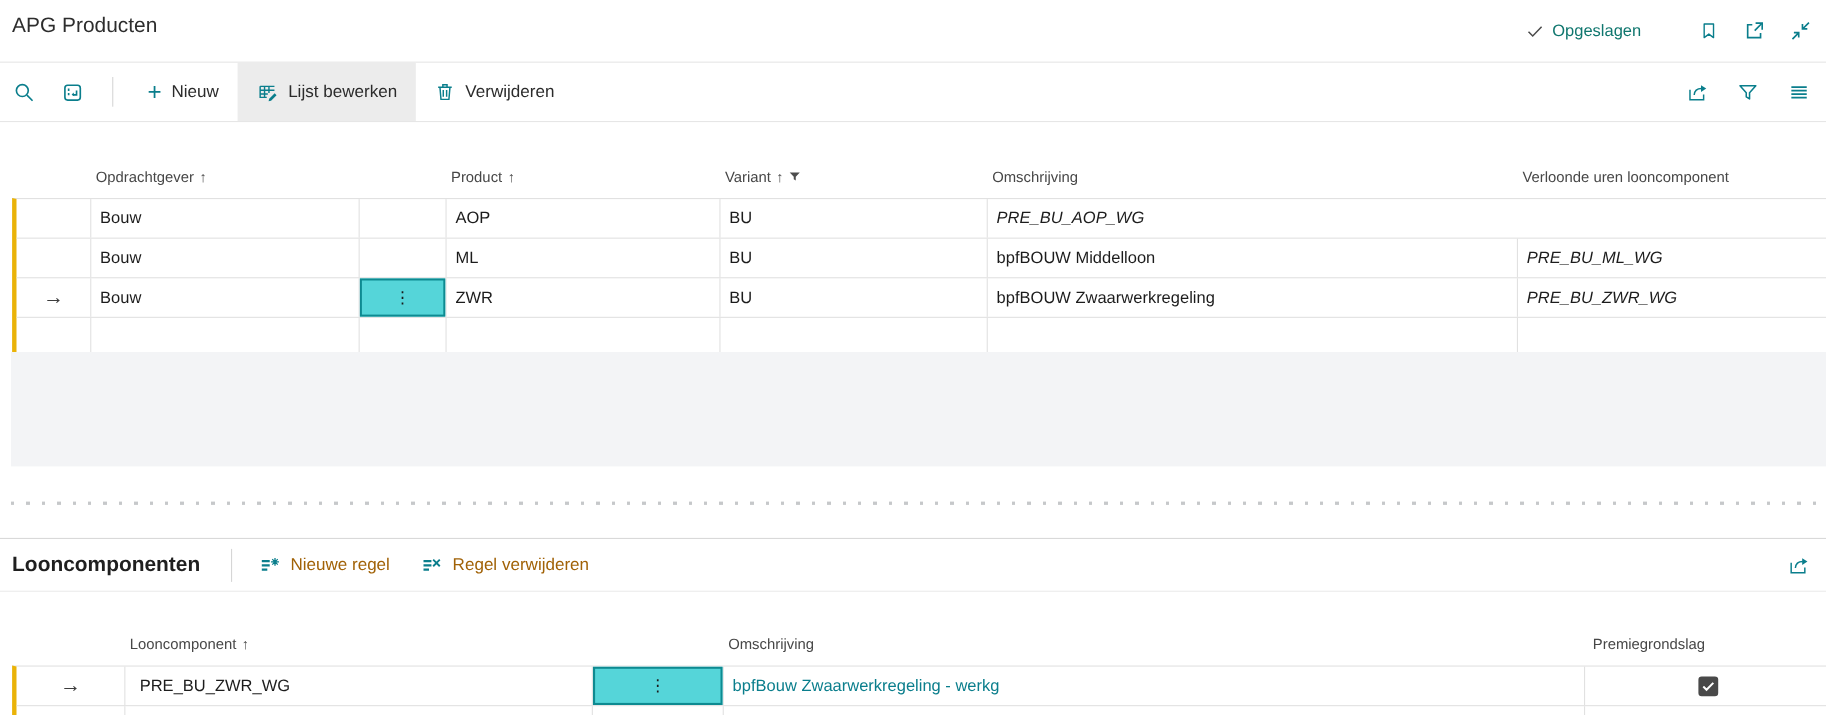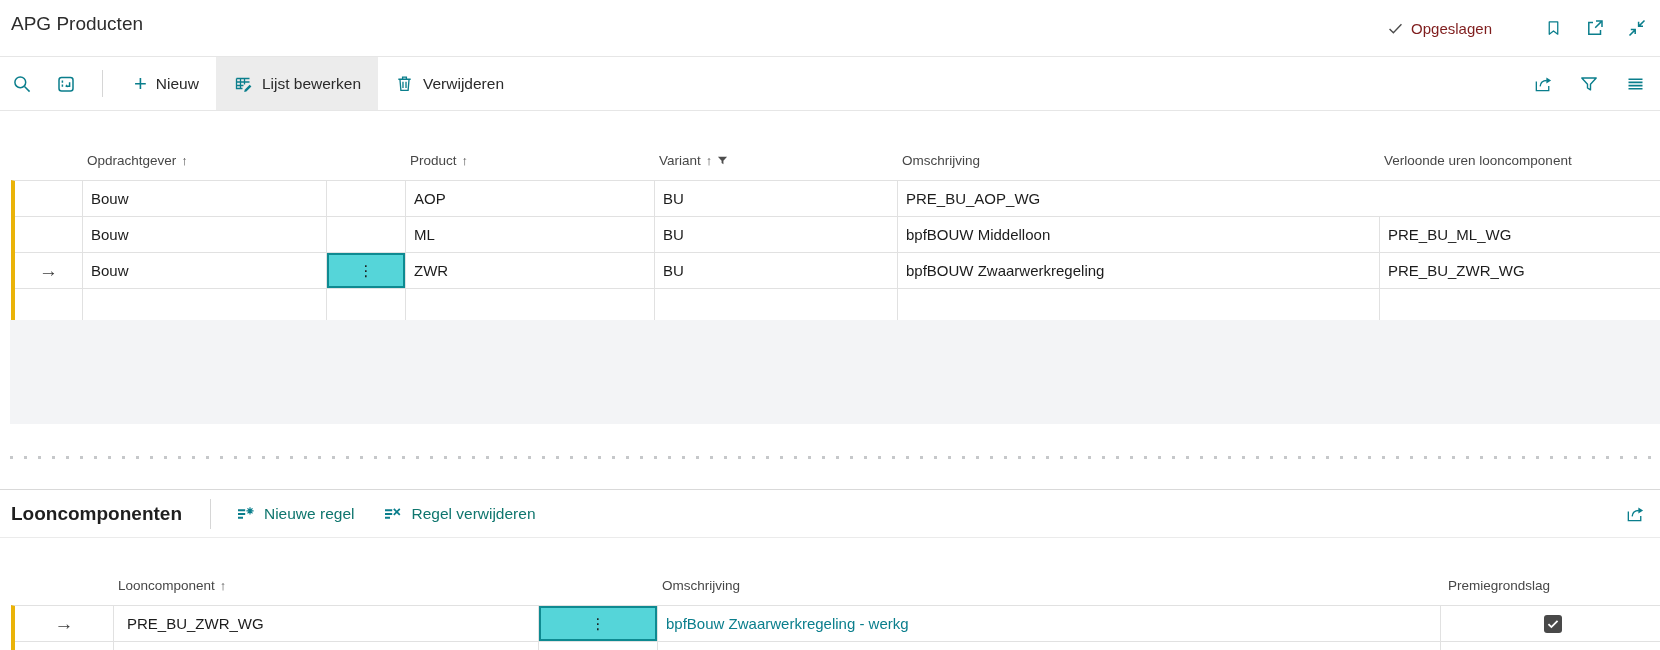--- a/index.html
+++ b/index.html
@@ -3,21 +3,21 @@
 <meta charset="utf-8">
 <style>
   html,body{margin:0;padding:0;background:#fff;overflow:hidden;}
   .app{position:relative;width:1392px;height:650px;background:#fff;
        font-family:"Liberation Sans","DejaVu Sans",sans-serif;color:#1c1c1c;}
 
   
   .titlebar{position:absolute;left:0;top:0;width:1660px;height:56px;border-bottom:1px solid #e6e6e6;}
   .page-title{position:absolute;left:11px;top:13px;font-size:19px;color:#2d2d2d;}
   .title-right{position:absolute;right:10px;top:0;height:56px;display:flex;align-items:center;}
-  .saved{display:flex;align-items:center;gap:7px;font-size:15px;color:#7f1d1d;margin-right:48px;}
+  .saved{display:flex;align-items:center;gap:7px;font-size:15px;color:#0f766e;margin-right:48px;}
   .tico{color:#0a7e8c;display:flex;align-items:center;justify-content:center;width:26px;height:26px;cursor:pointer;}
   .tico + .tico{margin-left:16px;}
 
   
   .toolbar{position:absolute;left:0;top:57px;width:1660px;height:53px;border-bottom:1px solid #e6e6e6;
            display:flex;align-items:stretch;}
   .tb-left{display:flex;align-items:stretch;}
   .tb-icon-btn{display:flex;align-items:center;justify-content:center;width:44px;color:#0a7e8c;cursor:pointer;}
   .tb-divider{width:1px;background:#d6d6d6;margin:13px 14px;}
   .tb-btn{display:flex;align-items:center;gap:9px;padding:0 17px;font-size:15.5px;color:#2b2b2b;cursor:pointer;}
@@ -30,21 +30,21 @@
   
   .grid{position:absolute;left:11px;width:1649px;}
   .g-hdr{display:grid;align-items:center;height:40px;font-size:13.5px;color:#474747;}
   .g-hdr .hcell{display:flex;align-items:center;gap:5px;padding-left:8px;cursor:pointer;}
   .sort{font-size:13px;color:#4d4d4d;}
   .g-body{border-top:1px solid #e1e1e1;border-left:4px solid #eab308;}
   .g-row{display:grid;height:35px;border-bottom:1px solid #e1e1e1;}
   .g-row.partial{height:12px;border-bottom:none;}
   .cell{border-right:1px solid #e1e1e1;display:flex;align-items:center;font-size:15px;color:#1c1c1c;
         padding-left:8px;overflow:hidden;white-space:nowrap;position:relative;}
-  .cell.last{border-right:none;}
+  .cell.last{border-right:none;font-style:italic;}
   .cell.center{justify-content:center;padding-left:0;}
   .rowmark{font-size:19px;color:#3c3c3c;line-height:1;}
   .selcell{position:absolute;inset:0;background:#55d5d9;border:2px solid #0e8a91;
            display:flex;align-items:center;justify-content:center;}
   .dots{font-size:15px;color:#1a1a1a;line-height:1;}
   .grid1{top:140px;}
   .grid1 .g-hdr,.grid1 .g-row{grid-template-columns:68px 244px 79px 249px 243px 482px 284px;}
   .grid2{top:566px;}
   .grid2 .g-hdr{height:39px;}
   .grid2 .g-hdr,.grid2 .g-row{grid-template-columns:99px 425px 119px 783px 223px;}
@@ -54,21 +54,21 @@
   
   .gray-area{position:absolute;left:10px;top:320px;width:1650px;height:104px;background:#f3f4f6;}
   .dotted-sep{position:absolute;left:10px;top:456px;width:1650px;height:3px;
               background:repeating-linear-gradient(90deg,#c6c8ca 0 3px,transparent 3px 14px);}
 
   
   .part-head{position:absolute;left:0;top:489px;width:1660px;height:47px;border-top:1px solid #d9d9d9;
              border-bottom:1px solid #ebebeb;display:flex;align-items:center;}
   .part-title{font-size:19px;font-weight:bold;color:#1f1f1f;margin-left:11px;}
   .part-divider{width:1px;height:30px;background:#d6d6d6;margin-left:28px;margin-right:10px;}
-  .part-btn{display:flex;align-items:center;gap:9px;padding:0 14px;font-size:15.5px;color:#0f766e;cursor:pointer;}
+  .part-btn{display:flex;align-items:center;gap:9px;padding:0 14px;font-size:15.5px;color:#a16207;cursor:pointer;}
   .part-btn .bicon{color:#0a7e8c;display:flex;align-items:center;}
   .part-right{margin-left:auto;padding-right:12px;display:flex;align-items:center;}
 
   
   .checkbox{width:18px;height:18px;background:#494949;border-radius:3px;display:flex;
             align-items:center;justify-content:center;cursor:pointer;}
   svg{display:block;}
 </style>
 </head>
 <body>

